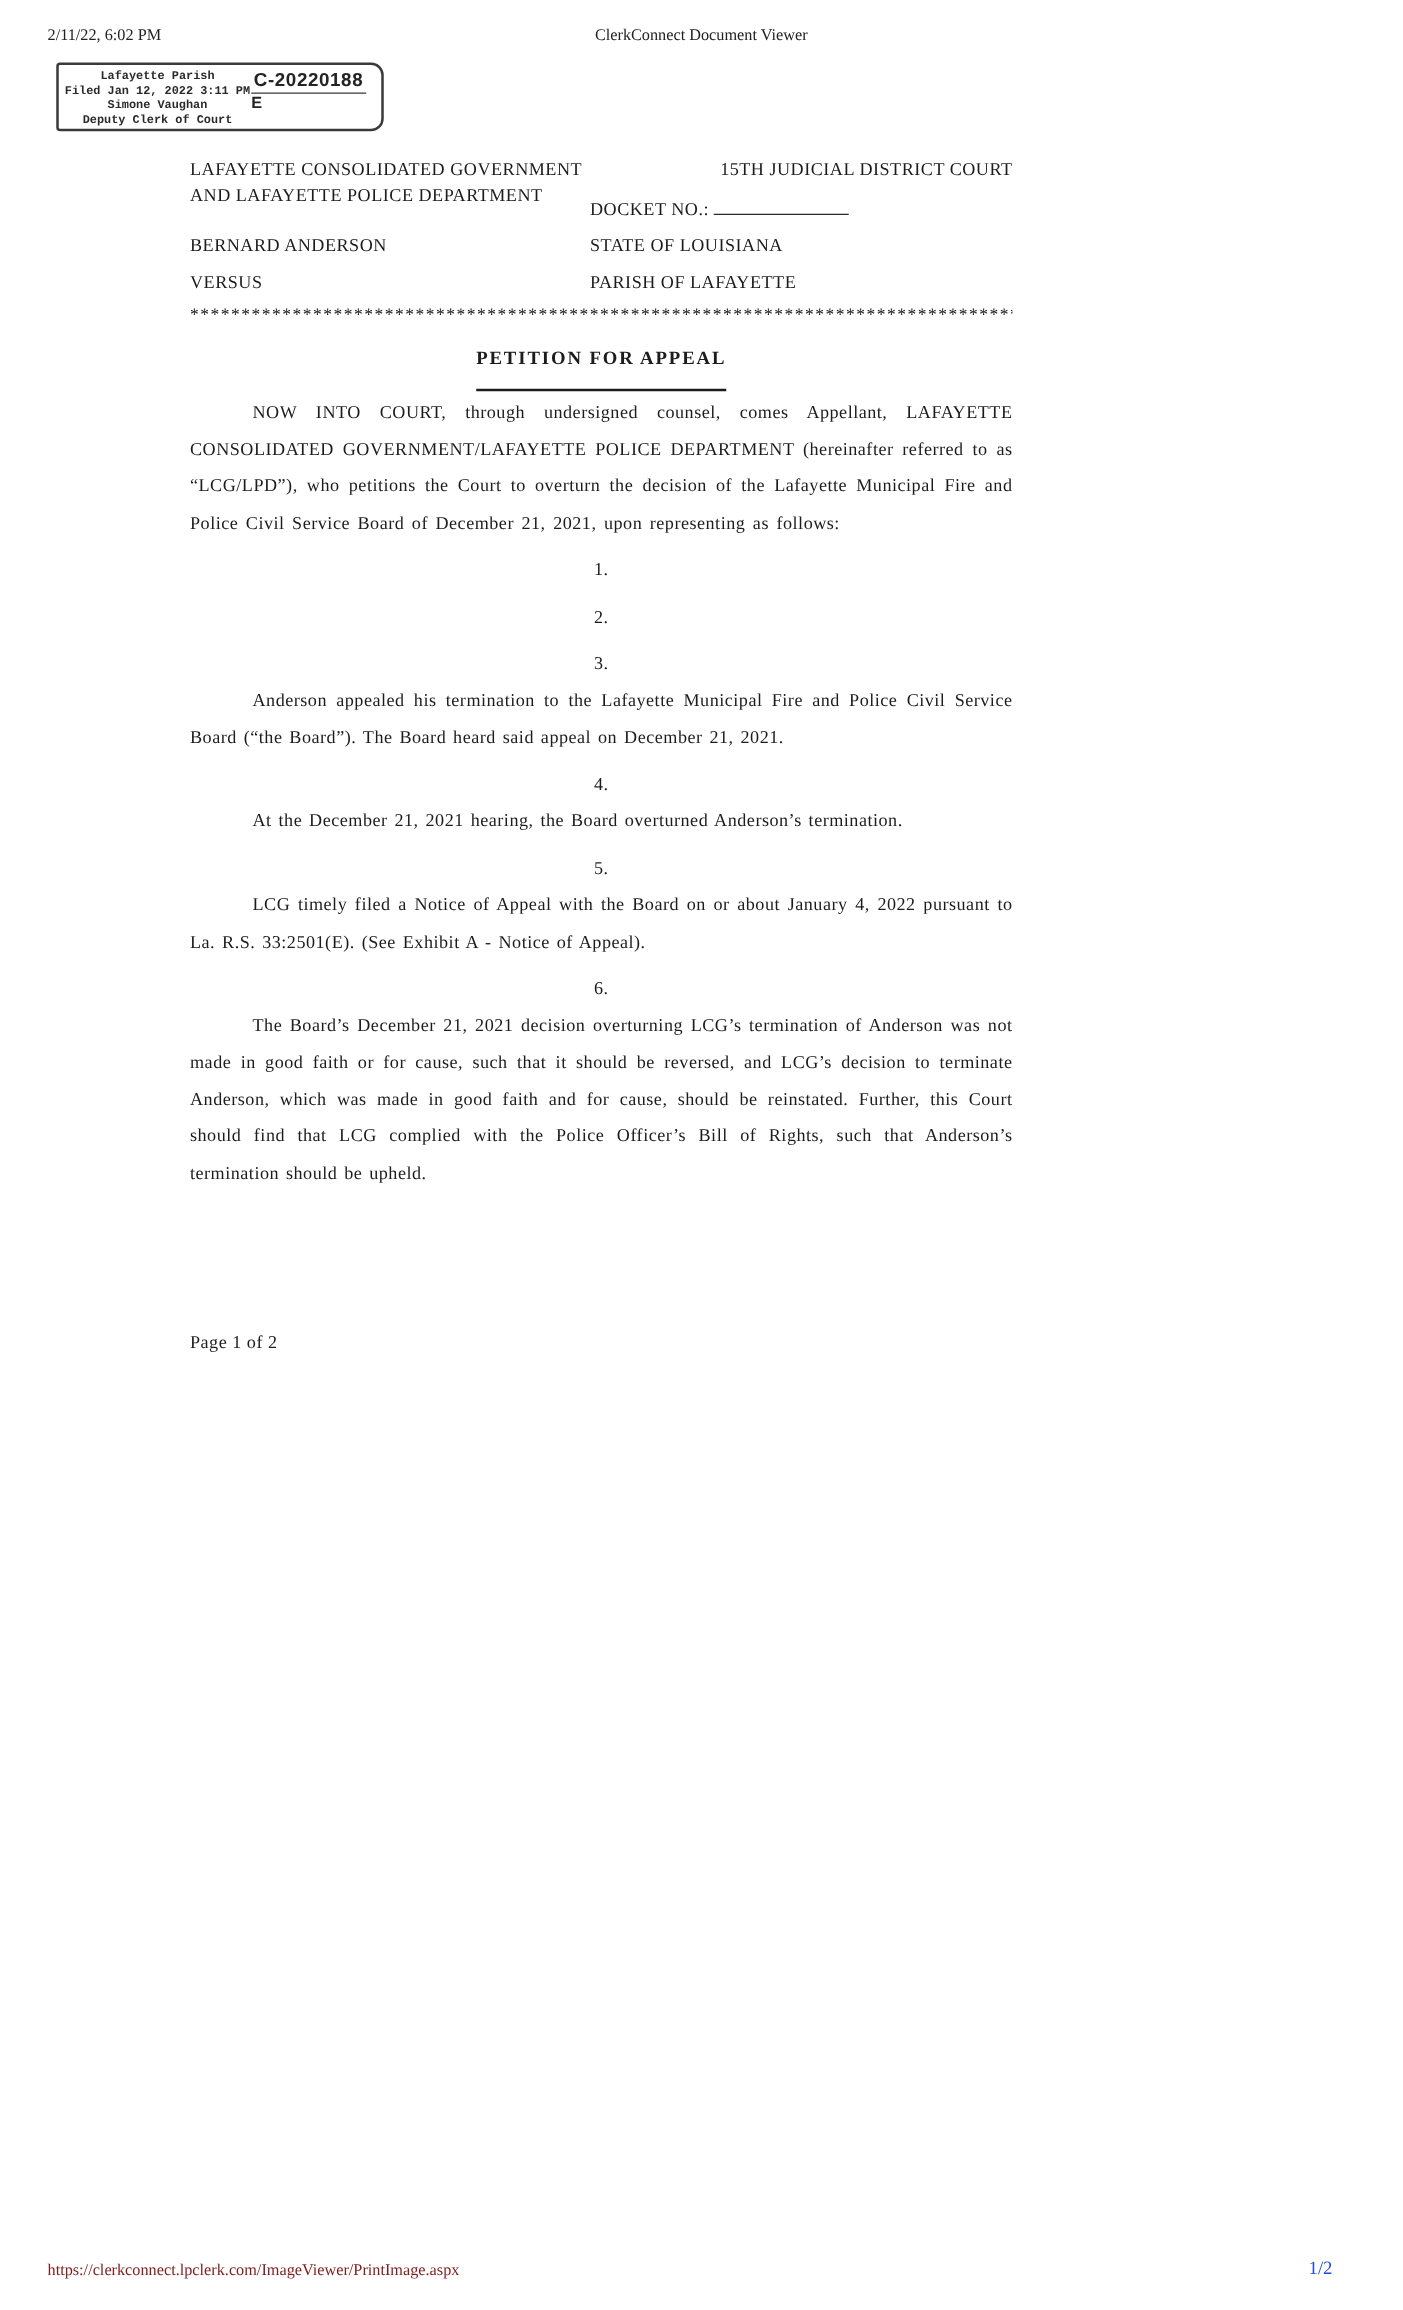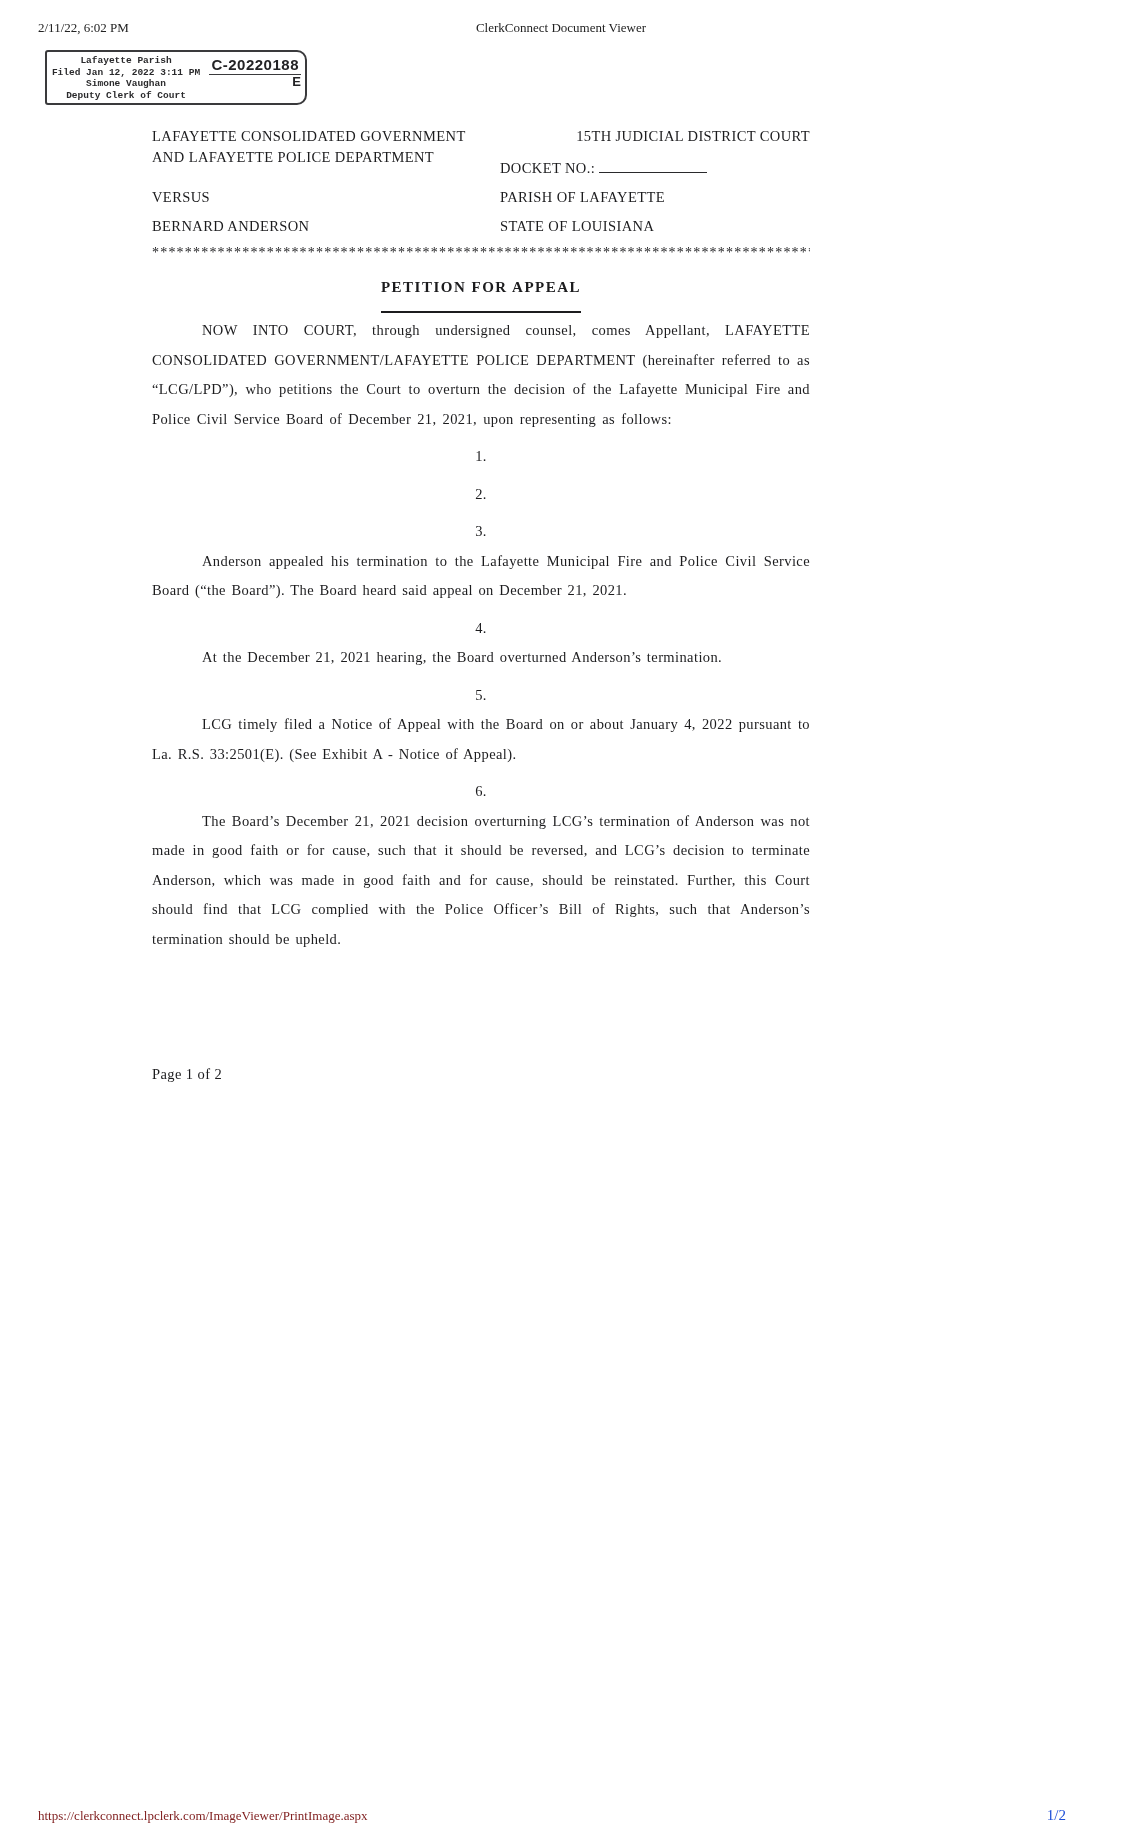--- a/index.html
+++ b/index.html
@@ -46,21 +46,21 @@
     font-family: Liberation Mono, monospace;
     font-weight: bold;
     font-size: 9.5px;
     line-height: 11.5px;
     text-align: center;
     color: #2a2a2c;
     padding-top: 1px;
   }
   .stamp-right {
     flex: 1;
-    text-align: right;
+    text-align: left;
     font-family: "Liberation Sans", sans-serif;
     font-weight: bold;
     color: #232325;
     padding-top: 2px;
   }
   .stamp-case {
     font-size: 15px;
     letter-spacing: 0.5px;
     border-bottom: 1.5px solid #3a3a3c;
     display: inline-block;
@@ -78,21 +78,20 @@
     left: 152px;
     width: 658px;
     font-size: 14.5px;
     letter-spacing: 0.4px;
     color: #1c1c1e;
   }
 
   .caption-row {
     display: flex;
     margin-bottom: 8px;
-    gap: 28px;
   }
   .cap-left  { width: 320px; line-height: 21px; }
   .cap-right { flex: 1; line-height: 21px; }
   .cap-court { margin-bottom: 11px; text-align: right; }
   .docket-line { white-space: nowrap; }
   .blank-underline {
     display: inline-block;
     width: 108px;
     border-bottom: 1px solid #2a2a2c;
     height: 13px;
@@ -172,30 +171,30 @@
   <div class="caption-row">
     <div class="cap-left">LAFAYETTE CONSOLIDATED GOVERNMENT AND LAFAYETTE POLICE DEPARTMENT</div>
     <div class="cap-right">
       <div class="cap-court">15TH JUDICIAL DISTRICT COURT</div>
       <div class="docket-line">
         <span>DOCKET NO.:</span><span class="blank-underline"></span>
       </div>
     </div>
   </div>
 
+  <div class="caption-row">
+    <div class="cap-left">BERNARD ANDERSON</div>
+    <div class="cap-right">STATE OF LOUISIANA</div>
+  </div>
+
   <div class="caption-row second">
     <div class="cap-left">VERSUS</div>
     <div class="cap-right">PARISH OF LAFAYETTE</div>
   </div>
 
-  <div class="caption-row">
-    <div class="cap-left">BERNARD ANDERSON</div>
-    <div class="cap-right">STATE OF LOUISIANA</div>
-  </div>
-
   <div class="asterisk-line">********************************************************************************************</div>
 
   <div class="doc-title">
     <span>PETITION FOR APPEAL</span>
   </div>
 
   <div class="intro">NOW INTO COURT, through undersigned counsel, comes Appellant, LAFAYETTE CONSOLIDATED GOVERNMENT/LAFAYETTE POLICE DEPARTMENT (hereinafter referred to as “LCG/LPD”), who petitions the Court to overturn the decision of the Lafayette Municipal Fire and Police Civil Service Board of December 21, 2021, upon representing as follows:</div>
 
   <div class="para-number">1.</div>
 

